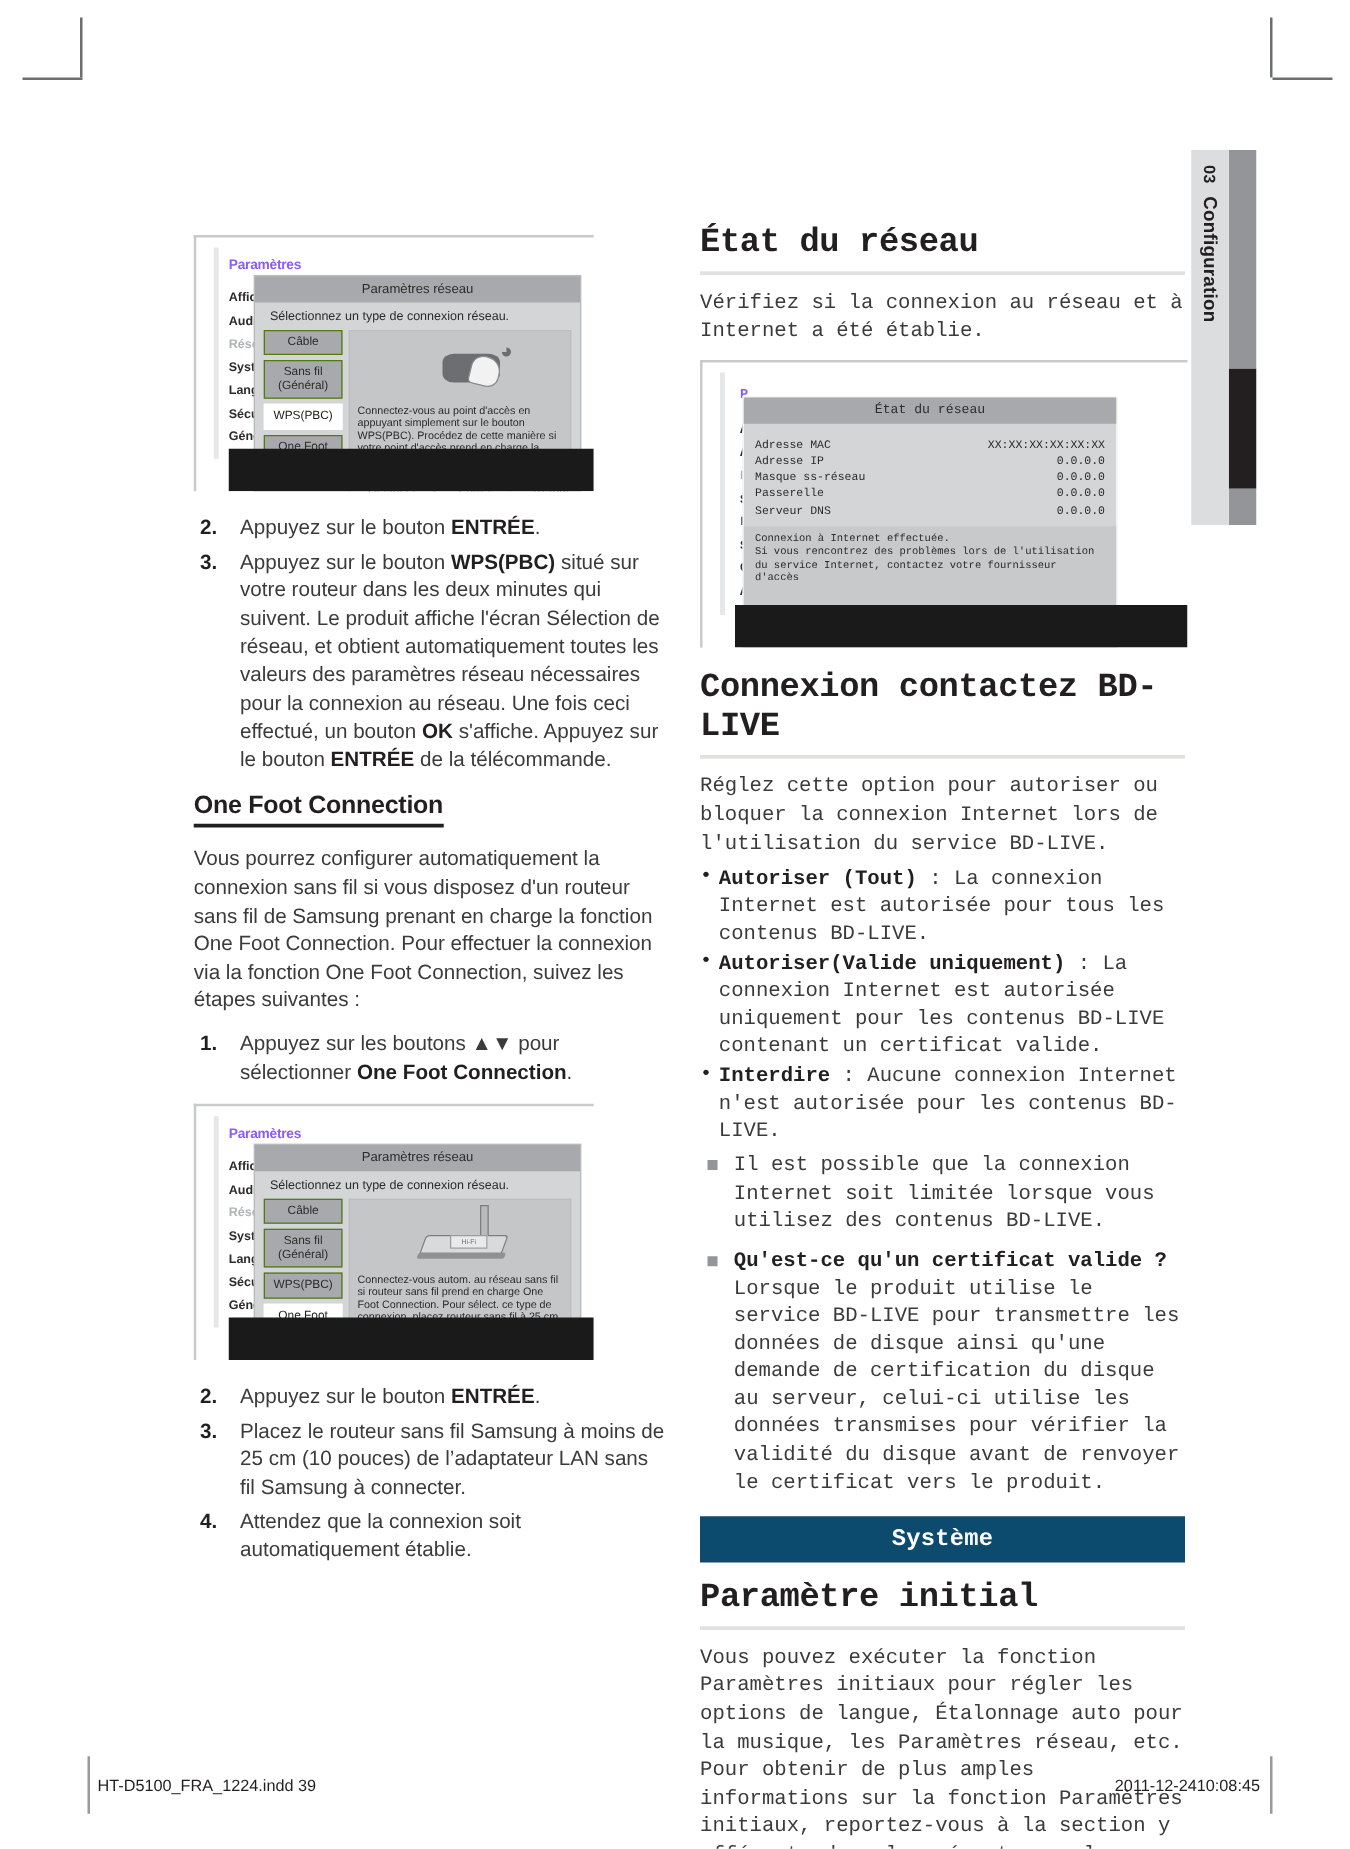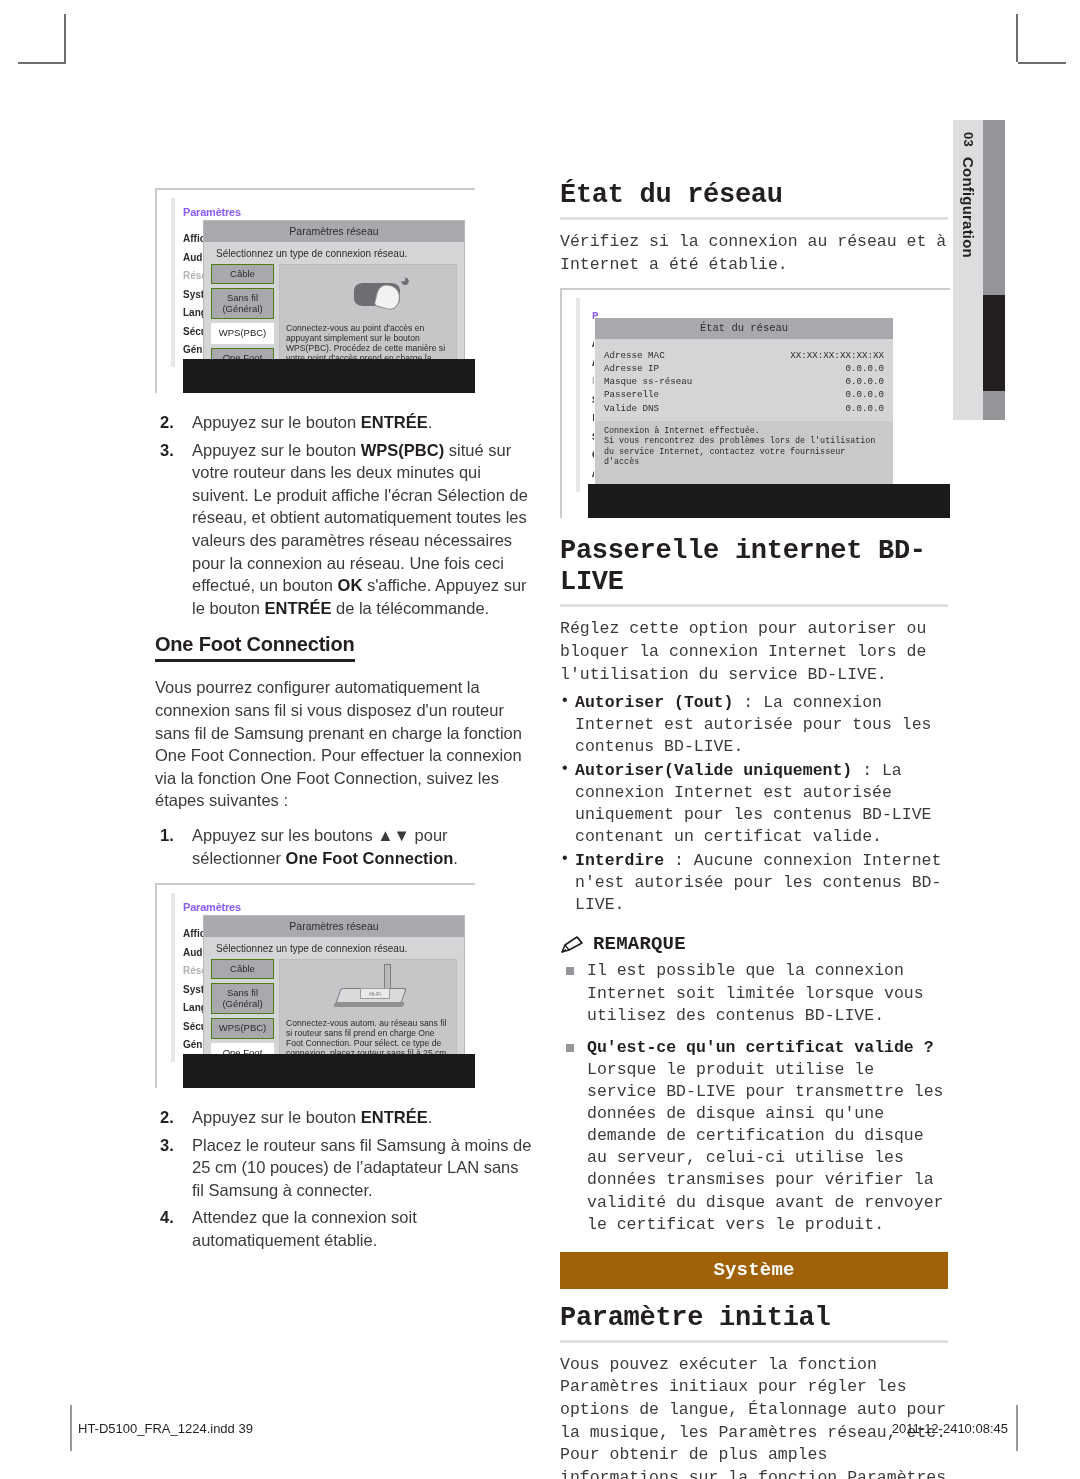--- a/index.html
+++ b/index.html
@@ -73,21 +73,21 @@
   ul.notes li {
     position: relative; padding-left: 27px; font-size: 16.5px;
     line-height: 1.34; margin-bottom: 10px; color: #3b3b3c;
   }
   ul.notes li .sq {
     position: absolute; left: 6px; top: 7px; width: 8px; height: 8px; background: #939598;
   }
   ul.notes li b { display: block; color: #231f20; font-weight: bold; }
 
   .banner {
-    background: #a16207; color: #ffffff; text-align: center;
+    background: #0c4a6e; color: #ffffff; text-align: center;
     font-size: 19px; font-weight: bold; padding: 7px 0 8px;
     margin: 16px 0 14px 0; letter-spacing: .2px;
   }
 
   .page-no { text-align: right; margin-top: 16px; white-space: nowrap; }
   .page-no .lang { font-size: 22px; letter-spacing: -.2px; }
   .page-no .num { font-size: 35px; font-weight: bold; margin-left: 9px; }
 
   
   .footer {
@@ -397,21 +397,21 @@
                 </div>
                 <div class="ns-row">
                   <span class="k">Masque ss-réseau</span>
                   <span class="v">0.0.0.0</span>
                 </div>
                 <div class="ns-row">
                   <span class="k">Passerelle</span>
                   <span class="v">0.0.0.0</span>
                 </div>
                 <div class="ns-row">
-                  <span class="k">Valide DNS</span>
+                  <span class="k">Serveur DNS</span>
                   <span class="v">0.0.0.0</span>
                 </div>
               </div>
             </div>
             <div class="ns-msg" style="white-space:pre-line">Connexion à Internet effectuée.
 Si vous rencontrez des problèmes lors de l'utilisation du service Internet, contactez votre fournisseur d'accès</div>
             <div class="ns-btns">
               <div class="ns-btn">Paramètres réseau</div>
               <div class="ns-btn">Paramètres IP</div>
               <div class="ns-btn">Réessayer</div>
@@ -421,38 +421,29 @@
               <span>↔ <span>Déplacer</span></span>
               <span>↵ <span>Entrer</span></span>
               <span>↶ <span>Retour</span></span>
             </div>
           </div>
           <div class="tv-band"></div>
         </div>
       </div>
     </div>
 
-    <h1 class="sec">Passerelle internet BD-LIVE</h1>
+    <h1 class="sec">Connexion contactez BD-LIVE</h1>
     <p class="body" style="margin-bottom:6px">Réglez cette option pour autoriser ou bloquer la connexion Internet lors de l'utilisation du service BD-LIVE.</p>
 
     <ul class="bullets">
       <li><span class="dot">•</span><span><b>Autoriser (Tout)</b> : La connexion Internet est autorisée pour tous les contenus BD-LIVE.</span></li>
       <li><span class="dot">•</span><span><b>Autoriser(Valide uniquement)</b> : La connexion Internet est autorisée uniquement pour les contenus BD-LIVE contenant un certificat valide.</span></li>
       <li><span class="dot">•</span><span><b>Interdire</b> : Aucune connexion Internet n'est autorisée pour les contenus BD-LIVE.</span></li>
     </ul>
 
-    <div class="note-head">
-      <svg width="26" height="19" viewBox="0 0 26 19">
-        <path d="M2 17 L5 10 L17 2 L22 8 L9 15 Z" fill="#ffffff" stroke="#231f20" stroke-width="1.6" stroke-linejoin="round"></path>
-        <path d="M5 10 L9 15" stroke="#231f20" stroke-width="1.3"></path>
-        <path d="M17 2 L22 8" stroke="#231f20" stroke-width="1.3"></path>
-        <path d="M2 17 L6 14.5" stroke="#231f20" stroke-width="1.3"></path>
-      </svg>
-      <span class="label">REMARQUE</span>
-    </div>
 
     <ul class="notes">
       <li>
         <span class="sq"></span>
         <span>Il est possible que la connexion Internet soit limitée lorsque vous utilisez des contenus BD-LIVE.</span>
       </li>
       <li>
         <span class="sq"></span>
         <b>Qu'est-ce qu'un certificat valide ?</b>
         <span>Lorsque le produit utilise le service BD-LIVE pour transmettre les données de disque ainsi qu'une demande de certification du disque au serveur, celui-ci utilise les données transmises pour vérifier la validité du disque avant de renvoyer le certificat vers le produit.</span>

